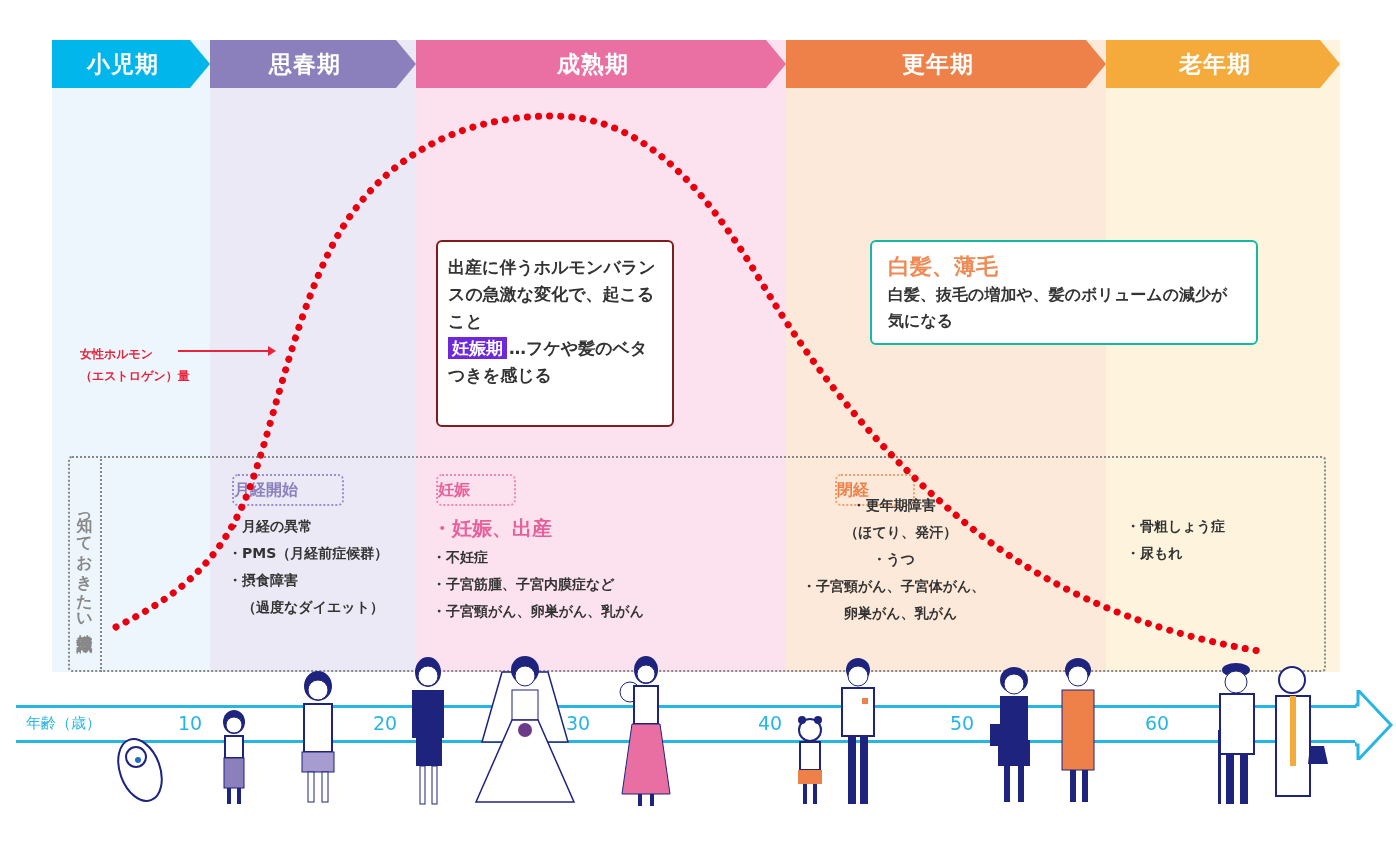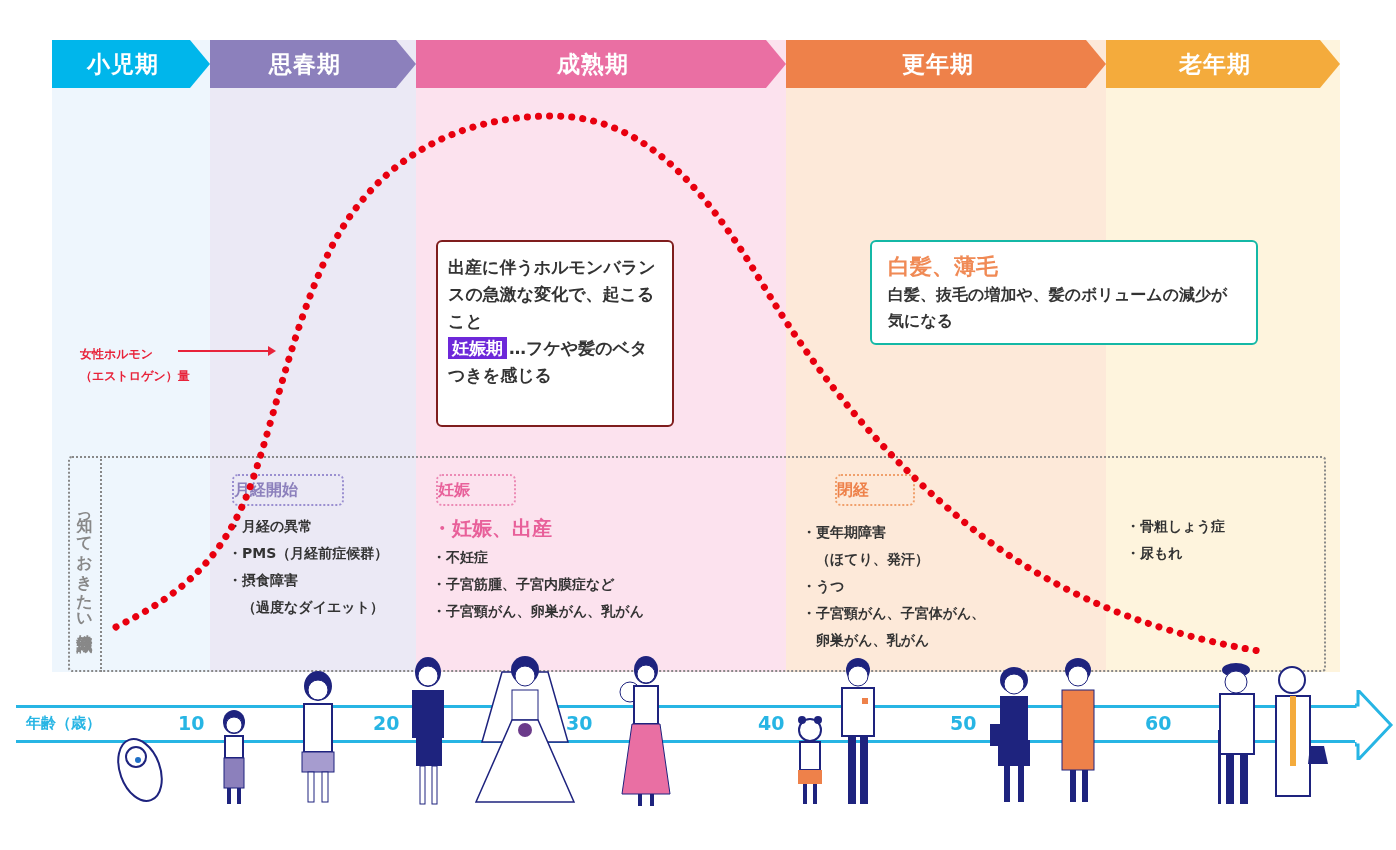--- a/index.html
+++ b/index.html
@@ -25,21 +25,21 @@
   .knowledge-box { position: absolute; left: 68px; top: 456px; width: 1258px; height: 216px; border: 2px dotted #888; border-radius: 4px; }
   .knowledge-title { position: absolute; left: 68px; top: 456px; width: 34px; height: 216px; border-right: 2px dotted #888;
     writing-mode: vertical-rl; text-orientation: upright; color: #888; font-size: 16px; font-weight: bold; display: flex; align-items: center; justify-content: center; letter-spacing: 1px; }
 
   .milestone { position: absolute; border: 2px dotted; border-radius: 6px; font-size: 16px; font-weight: bold; text-align: left; line-height: 28px; height: 32px; }
   .list { position: absolute; font-size: 14px; font-weight: bold; color: #333; line-height: 27px; }
   .list .hl { color: #e8609a; font-size: 20px; line-height: 32px; }
 
   .axis { position: absolute; left: 16px; top: 705px; width: 1342px; height: 38px; border-top: 3px solid #27b5e4; border-bottom: 3px solid #27b5e4; background: #fff; }
   .axis-head { position: absolute; left: 1355px; top: 690px; }
-  .axis-label { position: absolute; top: 712px; color: #27b5e4; font-weight: bold; font-size: 19px; }
+  .axis-label { position: absolute; top: 712px; color: #27b5e4; font-weight: normal; font-size: 19px; }
   .axis-title { left: 26px; font-size: 15px; top: 714px; }
 
   .figure { position: absolute; }
 </style>
 </head>
 <body>
 
 <div class="band" style="left:52px;width:158px;background:#eef6fd;"></div>
 <div class="band" style="left:210px;width:206px;background:#ebe9f5;"></div>
 <div class="band" style="left:416px;width:370px;background:#fce2ee;"></div>
@@ -82,21 +82,21 @@
 
 <div class="milestone" style="left:436px;top:474px;width:80px;border-color:#ec8ab5;color:#e8609a;">妊娠</div>
 <div class="list" style="left:432px;top:512px;">
   <div class="hl">・妊娠、出産</div>
   <div>・不妊症</div>
   <div>・子宮筋腫、子宮内膜症など</div>
   <div>・子宮頸がん、卵巣がん、乳がん</div>
 </div>
 
 <div class="milestone" style="left:835px;top:474px;width:80px;border-color:#f0a06c;color:#ee814a;">閉経</div>
-<div class="list" style="left:802px;top:519px;">
+<div class="list" style="left:802px;top:492px;text-align:center;">
   <div>・更年期障害</div>
   <div>　（ほてり、発汗）</div>
   <div>・うつ</div>
   <div>・子宮頸がん、子宮体がん、</div>
   <div>　卵巣がん、乳がん</div>
 </div>
 
 <div class="list" style="left:1126px;top:513px;">
   <div>・骨粗しょう症</div>
   <div>・尿もれ</div>

